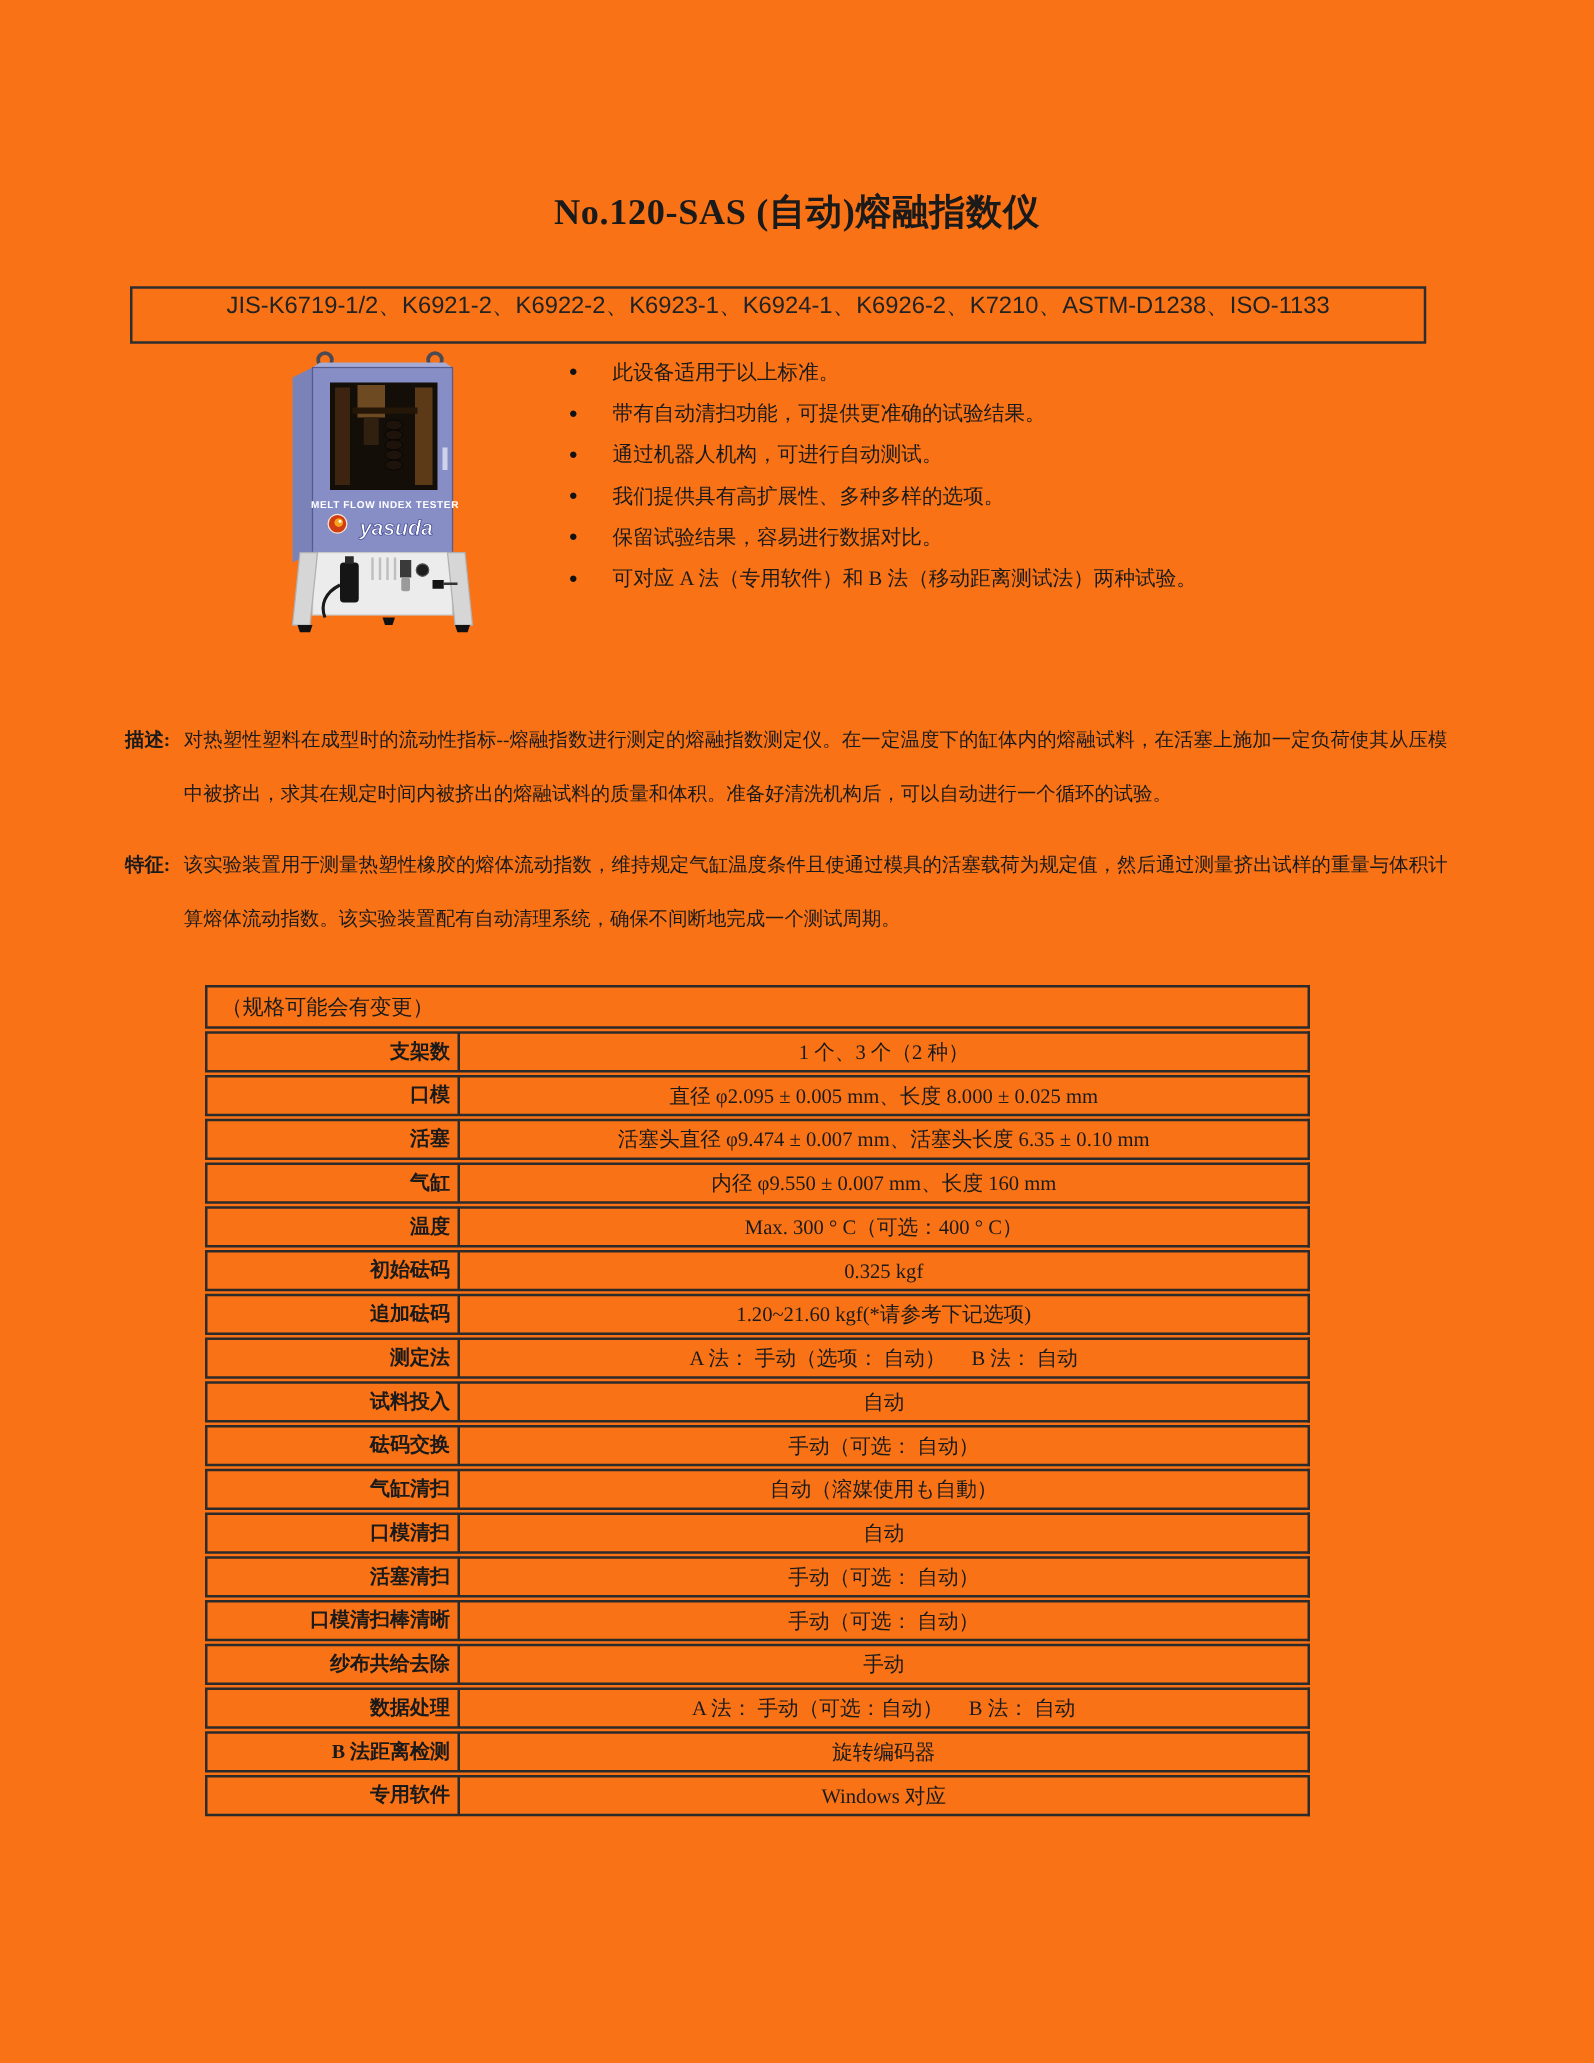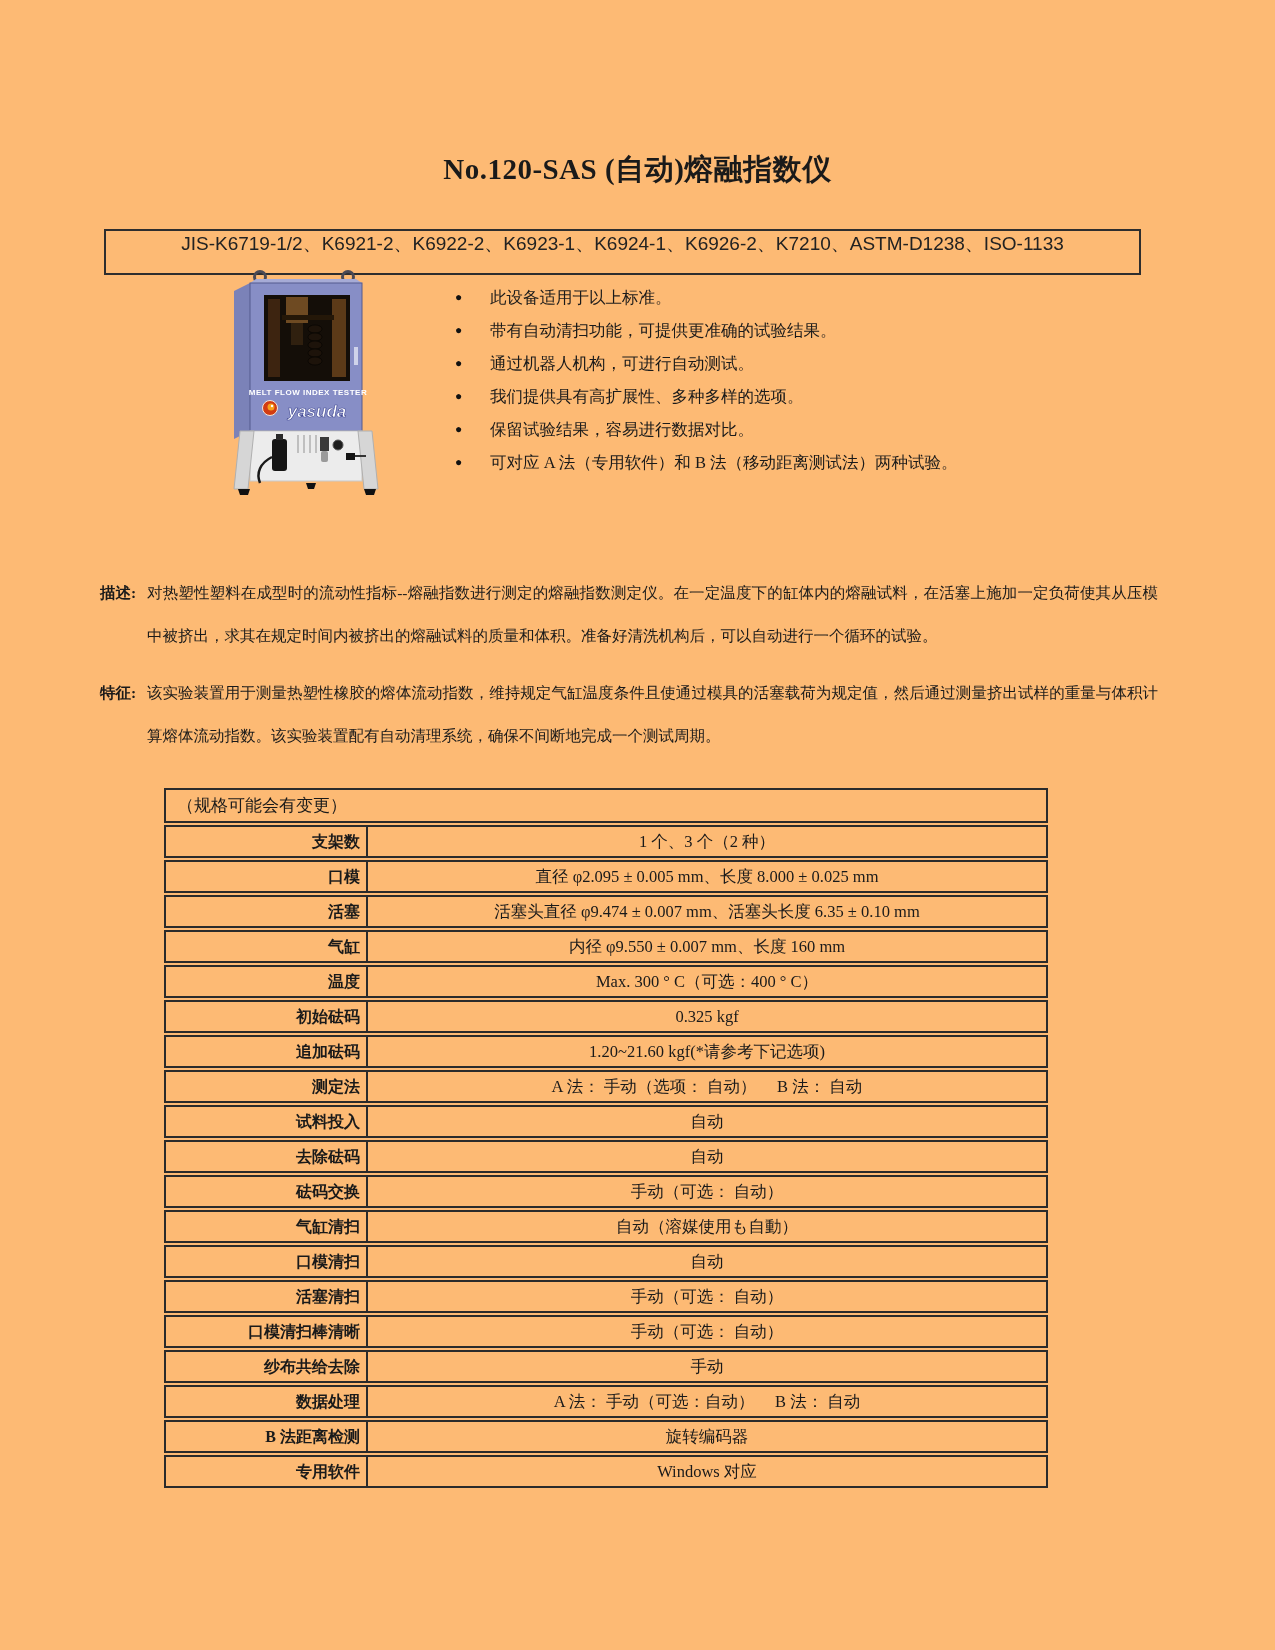--- a/index.html
+++ b/index.html
@@ -1,19 +1,19 @@
 <!DOCTYPE html>
 <html><head>
 <meta charset="utf-8">
 <style>
   html,body { margin:0; padding:0; background:#ffffff; }
   .page {
     position:relative;
     width:1275px; height:1650px;
-    background:#fdba74;
+    background:#f97316;
     font-family:"Liberation Serif","DejaVu Serif",serif;
     color:#1a1a1a;
     overflow:hidden;
   }
   .doc-title {
     position:absolute; top:150px; left:0; width:100%;
     text-align:center;
     font-size:29px; font-weight:700;
     letter-spacing:0.5px;
     margin:0;
@@ -21,21 +21,21 @@
   .standards-box {
     position:absolute; left:104px; top:229px;
     width:1033px; height:42px;
     border:2.5px solid #2e2e2e;
     display:flex; justify-content:center;
     font-family:"Liberation Sans","DejaVu Sans",sans-serif;
     font-size:19px; color:#222;
     white-space:nowrap;
   }
   .machine-wrap {
-    position:absolute; left:220px; top:267px;
+    position:absolute; left:220px; top:278px;
     width:172px; height:228px;
   }
   .bullet-list {
     position:absolute; left:455px; top:281px;
     width:600px;
     list-style:none; margin:0; padding:0;
   }
   .bullet-list li {
     height:33px; display:flex; align-items:center;
     font-size:16.5px;
@@ -224,24 +224,20 @@
       </tr>
       <tr>
         <td class="spec-label">测定法</td>
         <td class="spec-value">A 法： 手动（选项： 自动）　 B 法： 自动</td>
       </tr>
       <tr>
         <td class="spec-label">试料投入</td>
         <td class="spec-value">自动</td>
       </tr>
       <tr>
-        <td class="spec-label">去除砝码</td>
-        <td class="spec-value">自动</td>
-      </tr>
-      <tr>
         <td class="spec-label">砝码交换</td>
         <td class="spec-value">手动（可选： 自动）</td>
       </tr>
       <tr>
         <td class="spec-label">气缸清扫</td>
         <td class="spec-value">自动（溶媒使用も自動）</td>
       </tr>
       <tr>
         <td class="spec-label">口模清扫</td>
         <td class="spec-value">自动</td>

